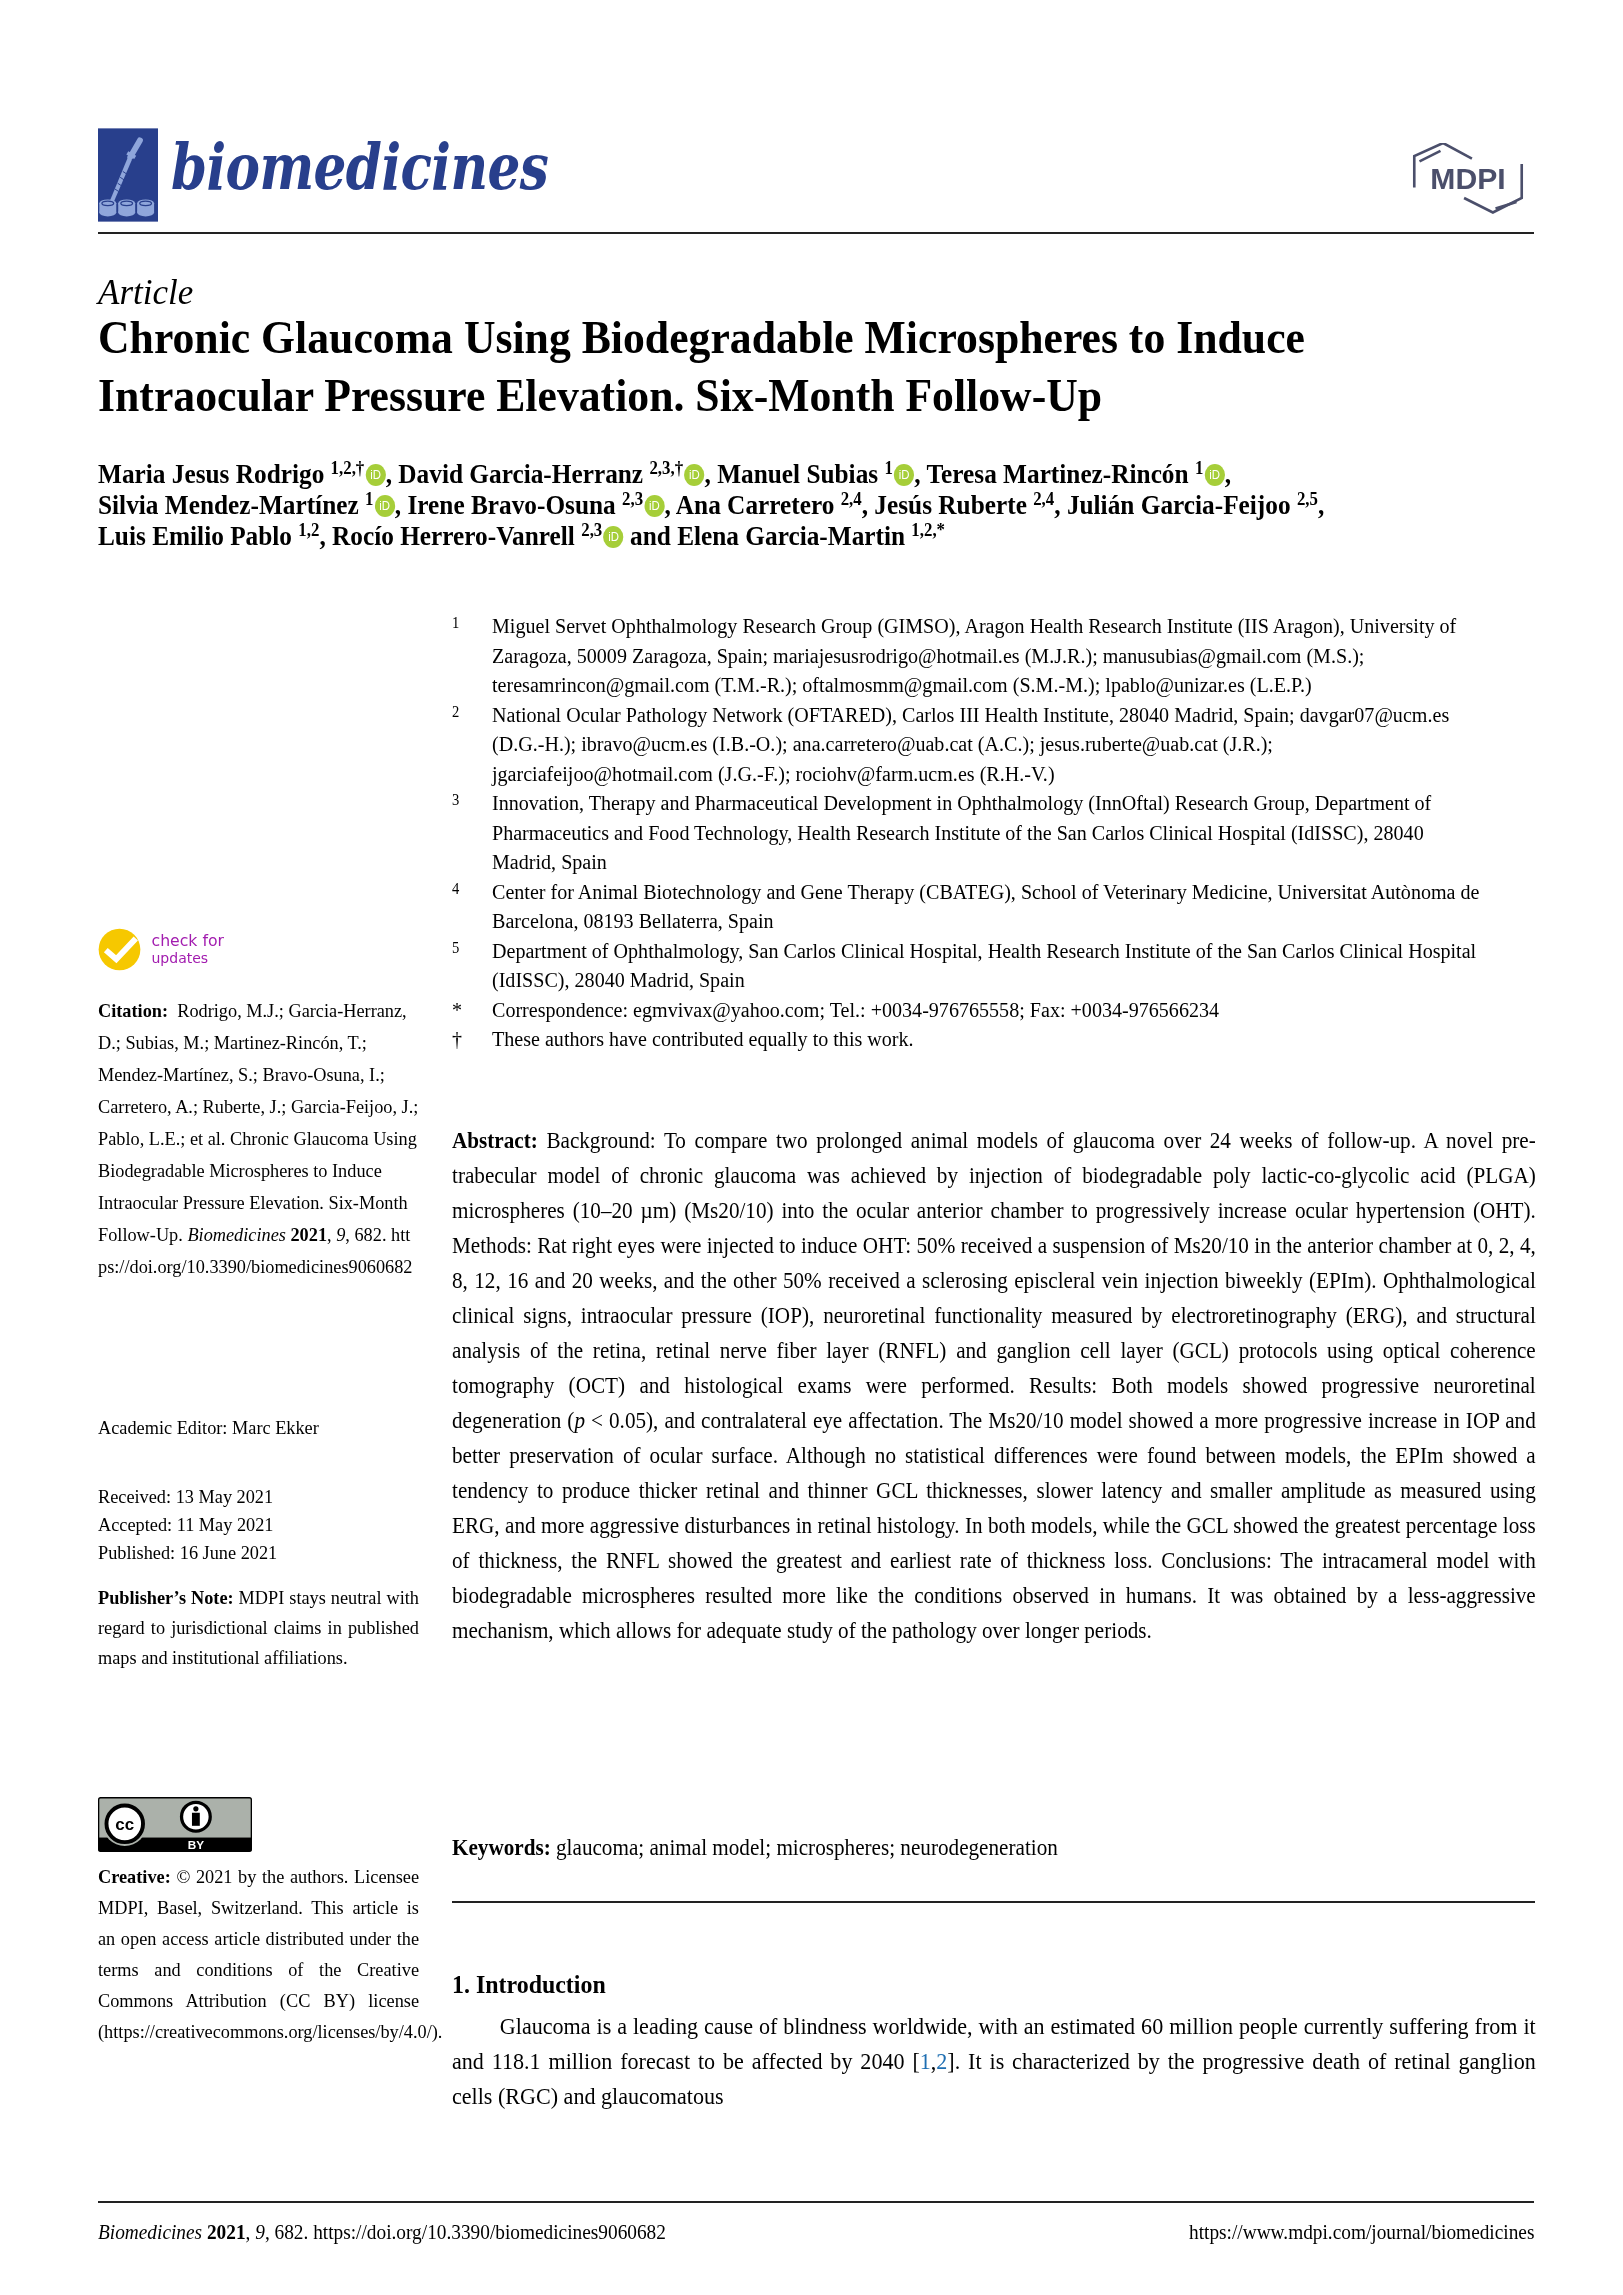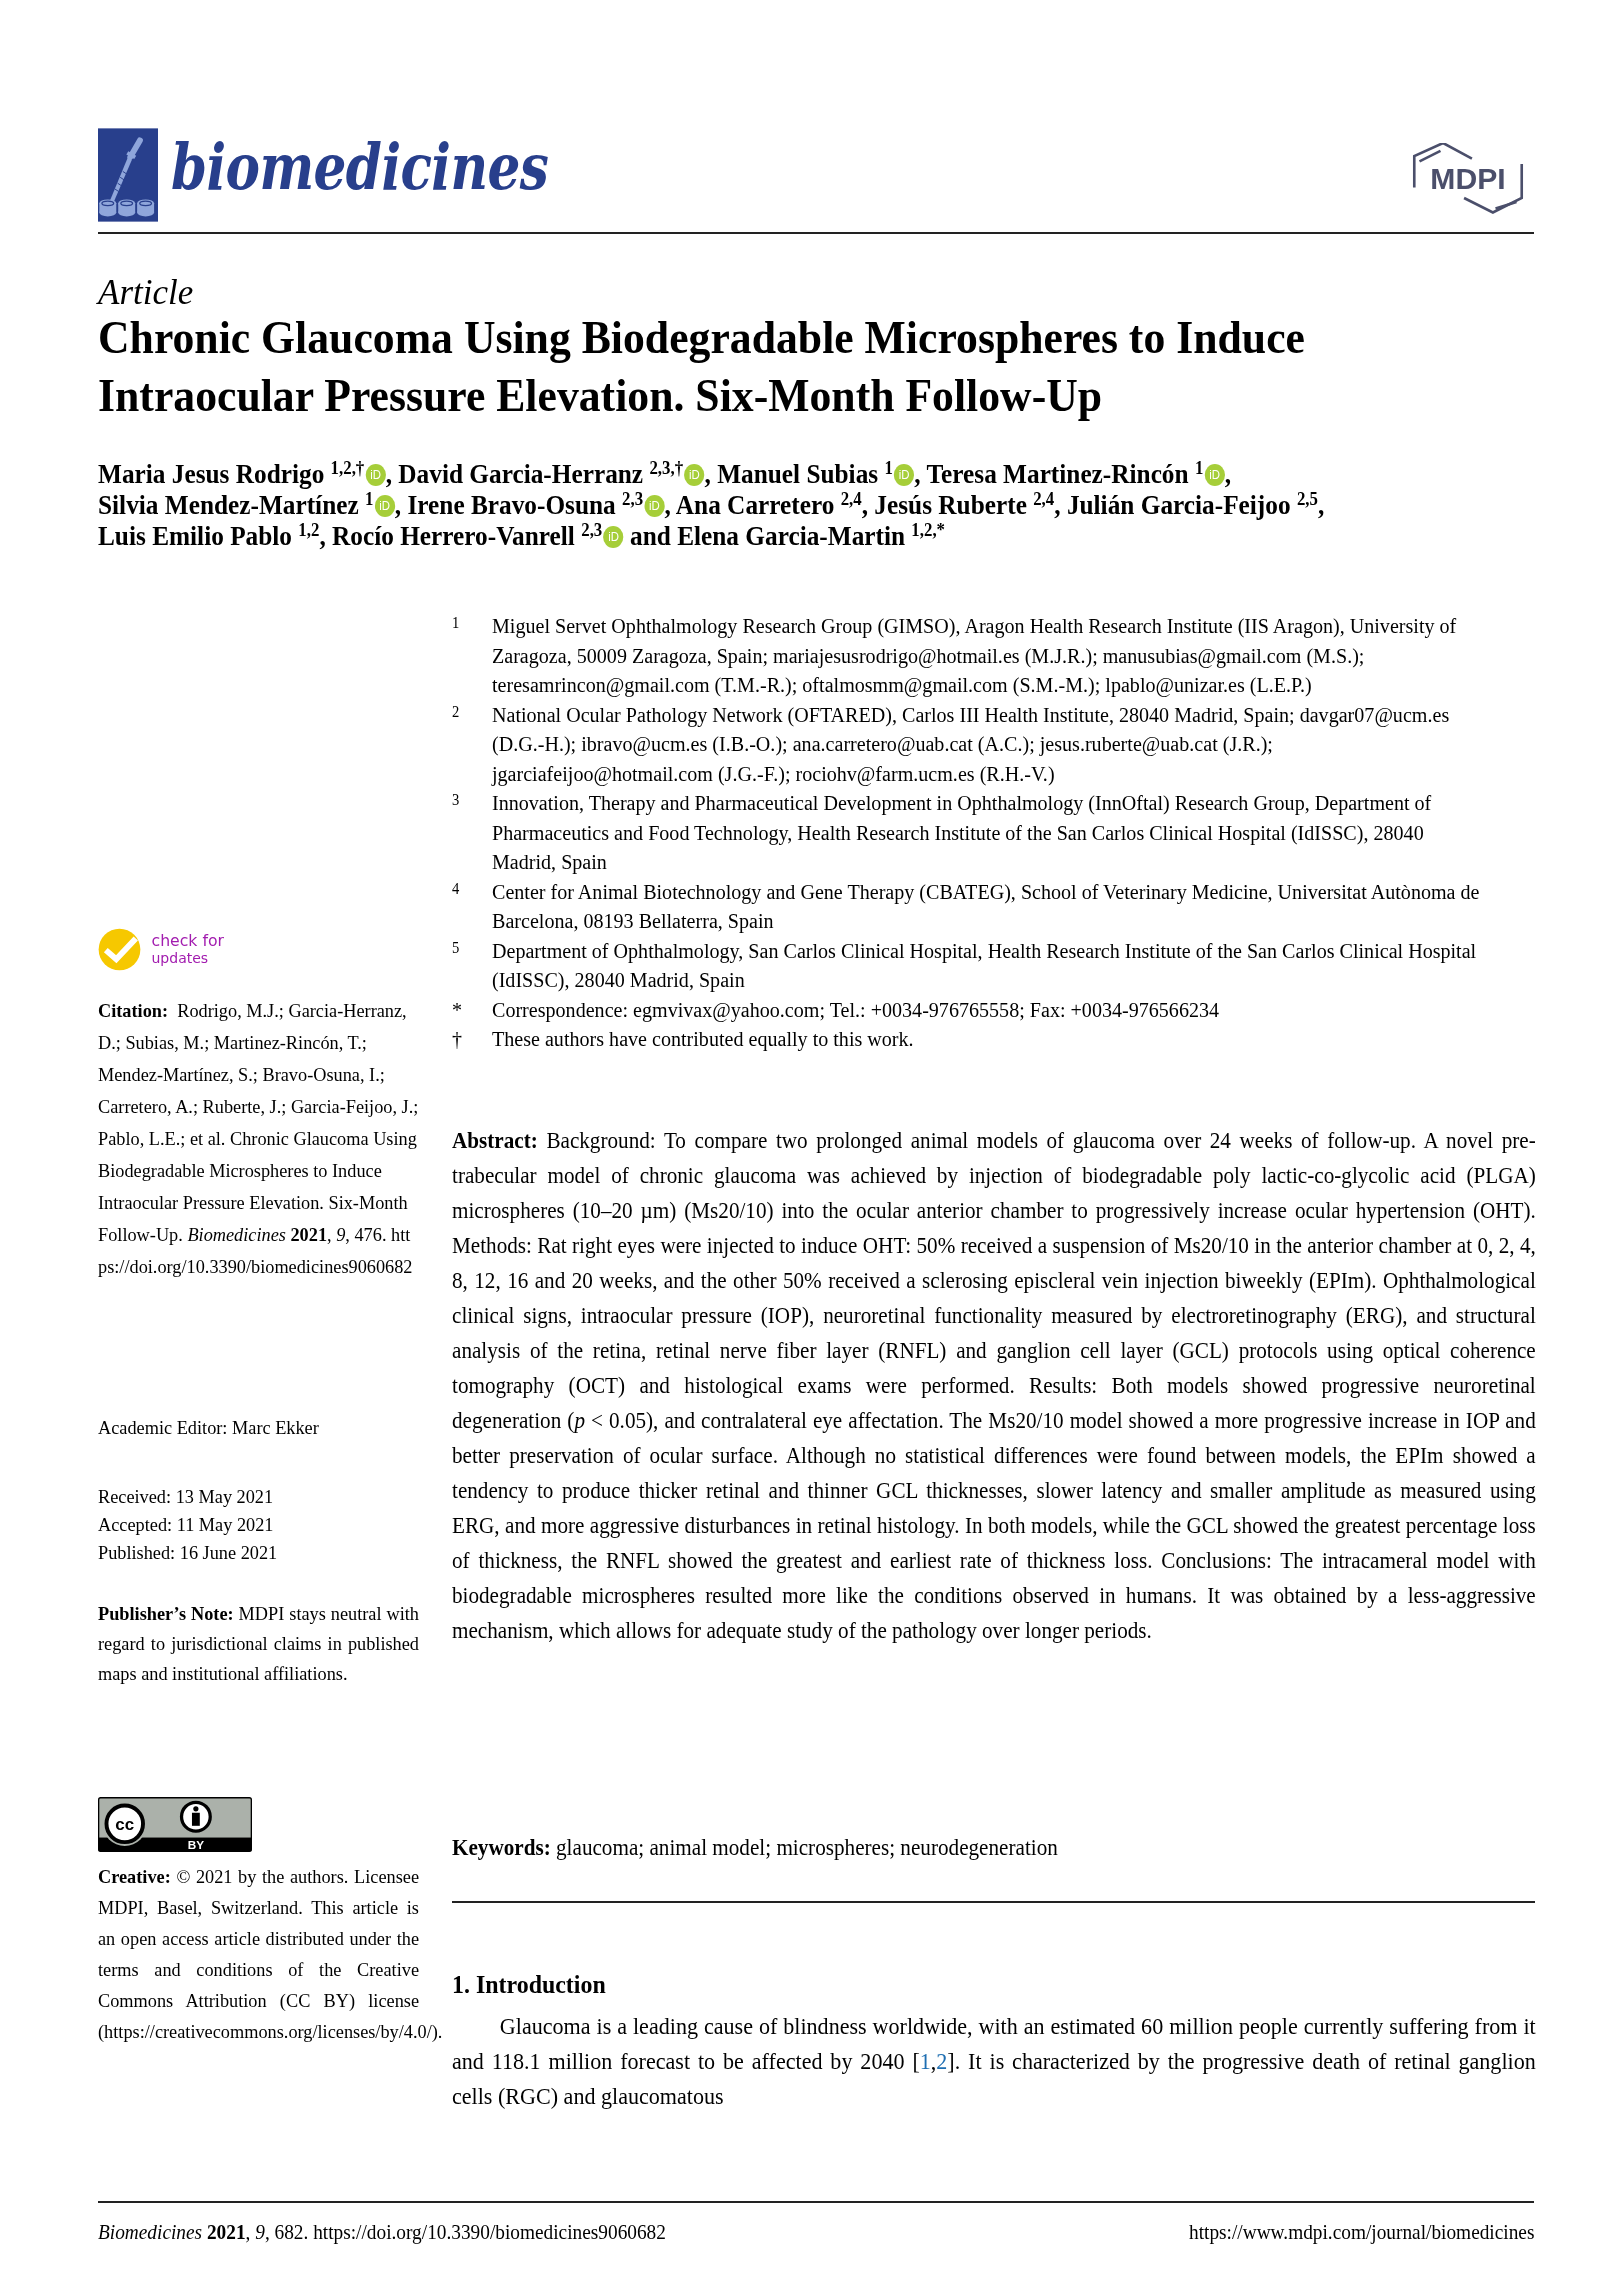--- a/index.html
+++ b/index.html
@@ -52,21 +52,21 @@
     margin-left: 10.5px; font-family: "DejaVu Sans", sans-serif; font-size: 15.7px; line-height: 16.4px; color: #a21caf;
   }
   #crossmark-text .b { font-weight: normal; font-size: 14px; }
 
   .leftcol {
     position: absolute; left: 98px; width: 321px; font-size: 18.3px; line-height: 32px;
   }
   #citation { top: 995px; }
   #editor { top: 1412px; }
   #dates { top: 1483px; line-height: 28px; }
-  #pubnote { top: 1583px; text-align: justify; line-height: 30px; margin-top: 16px; }
+  #pubnote { top: 1583px; text-align: justify; line-height: 30px; }
   #cc-badge { left: 98px; top: 1797px; width: 154px; height: 38px; }
   #copyright { top: 1862px; text-align: justify; line-height: 31px; }
   .b { font-weight: bold; }
   .i { font-style: italic; }
 
   
   #abstract {
     left: 452px; top: 1123px; width: 1178px; font-size: 23px; line-height: 35px; text-align: justify;
     transform: scaleX(0.92); transform-origin: left top;
   }
@@ -182,21 +182,21 @@
     <div class="b">updates</div>
   </div>
 </div>
 
 <div class="leftcol" id="citation">
   <span class="b">Citation:</span>&nbsp;
   <span>Rodrigo, M.J.; Garcia-Herranz, D.; Subias, M.; Martinez-Rincón, T.; Mendez-Martínez, S.; Bravo-Osuna, I.; Carretero, A.; Ruberte, J.; Garcia-Feijoo, J.; Pablo, L.E.; et al. Chronic Glaucoma Using Biodegradable Microspheres to Induce Intraocular Pressure Elevation. Six-Month Follow-Up.</span>
   <span class="i">Biomedicines</span>
   <span class="b">2021</span>,
   <span class="i">9</span>,
-  <span>476.</span>
+  <span>682.</span>
   <span style="word-break: break-all;">https://doi.org/10.3390/biomedicines9060682</span>
 </div>
 
 <div class="leftcol" id="editor">Academic Editor: Marc Ekker</div>
 
 <div class="leftcol" id="dates">
   <div>Received: 13 May 2021</div>
   <div>Accepted: 11 May 2021</div>
   <div>Published: 16 June 2021</div>
 </div>

